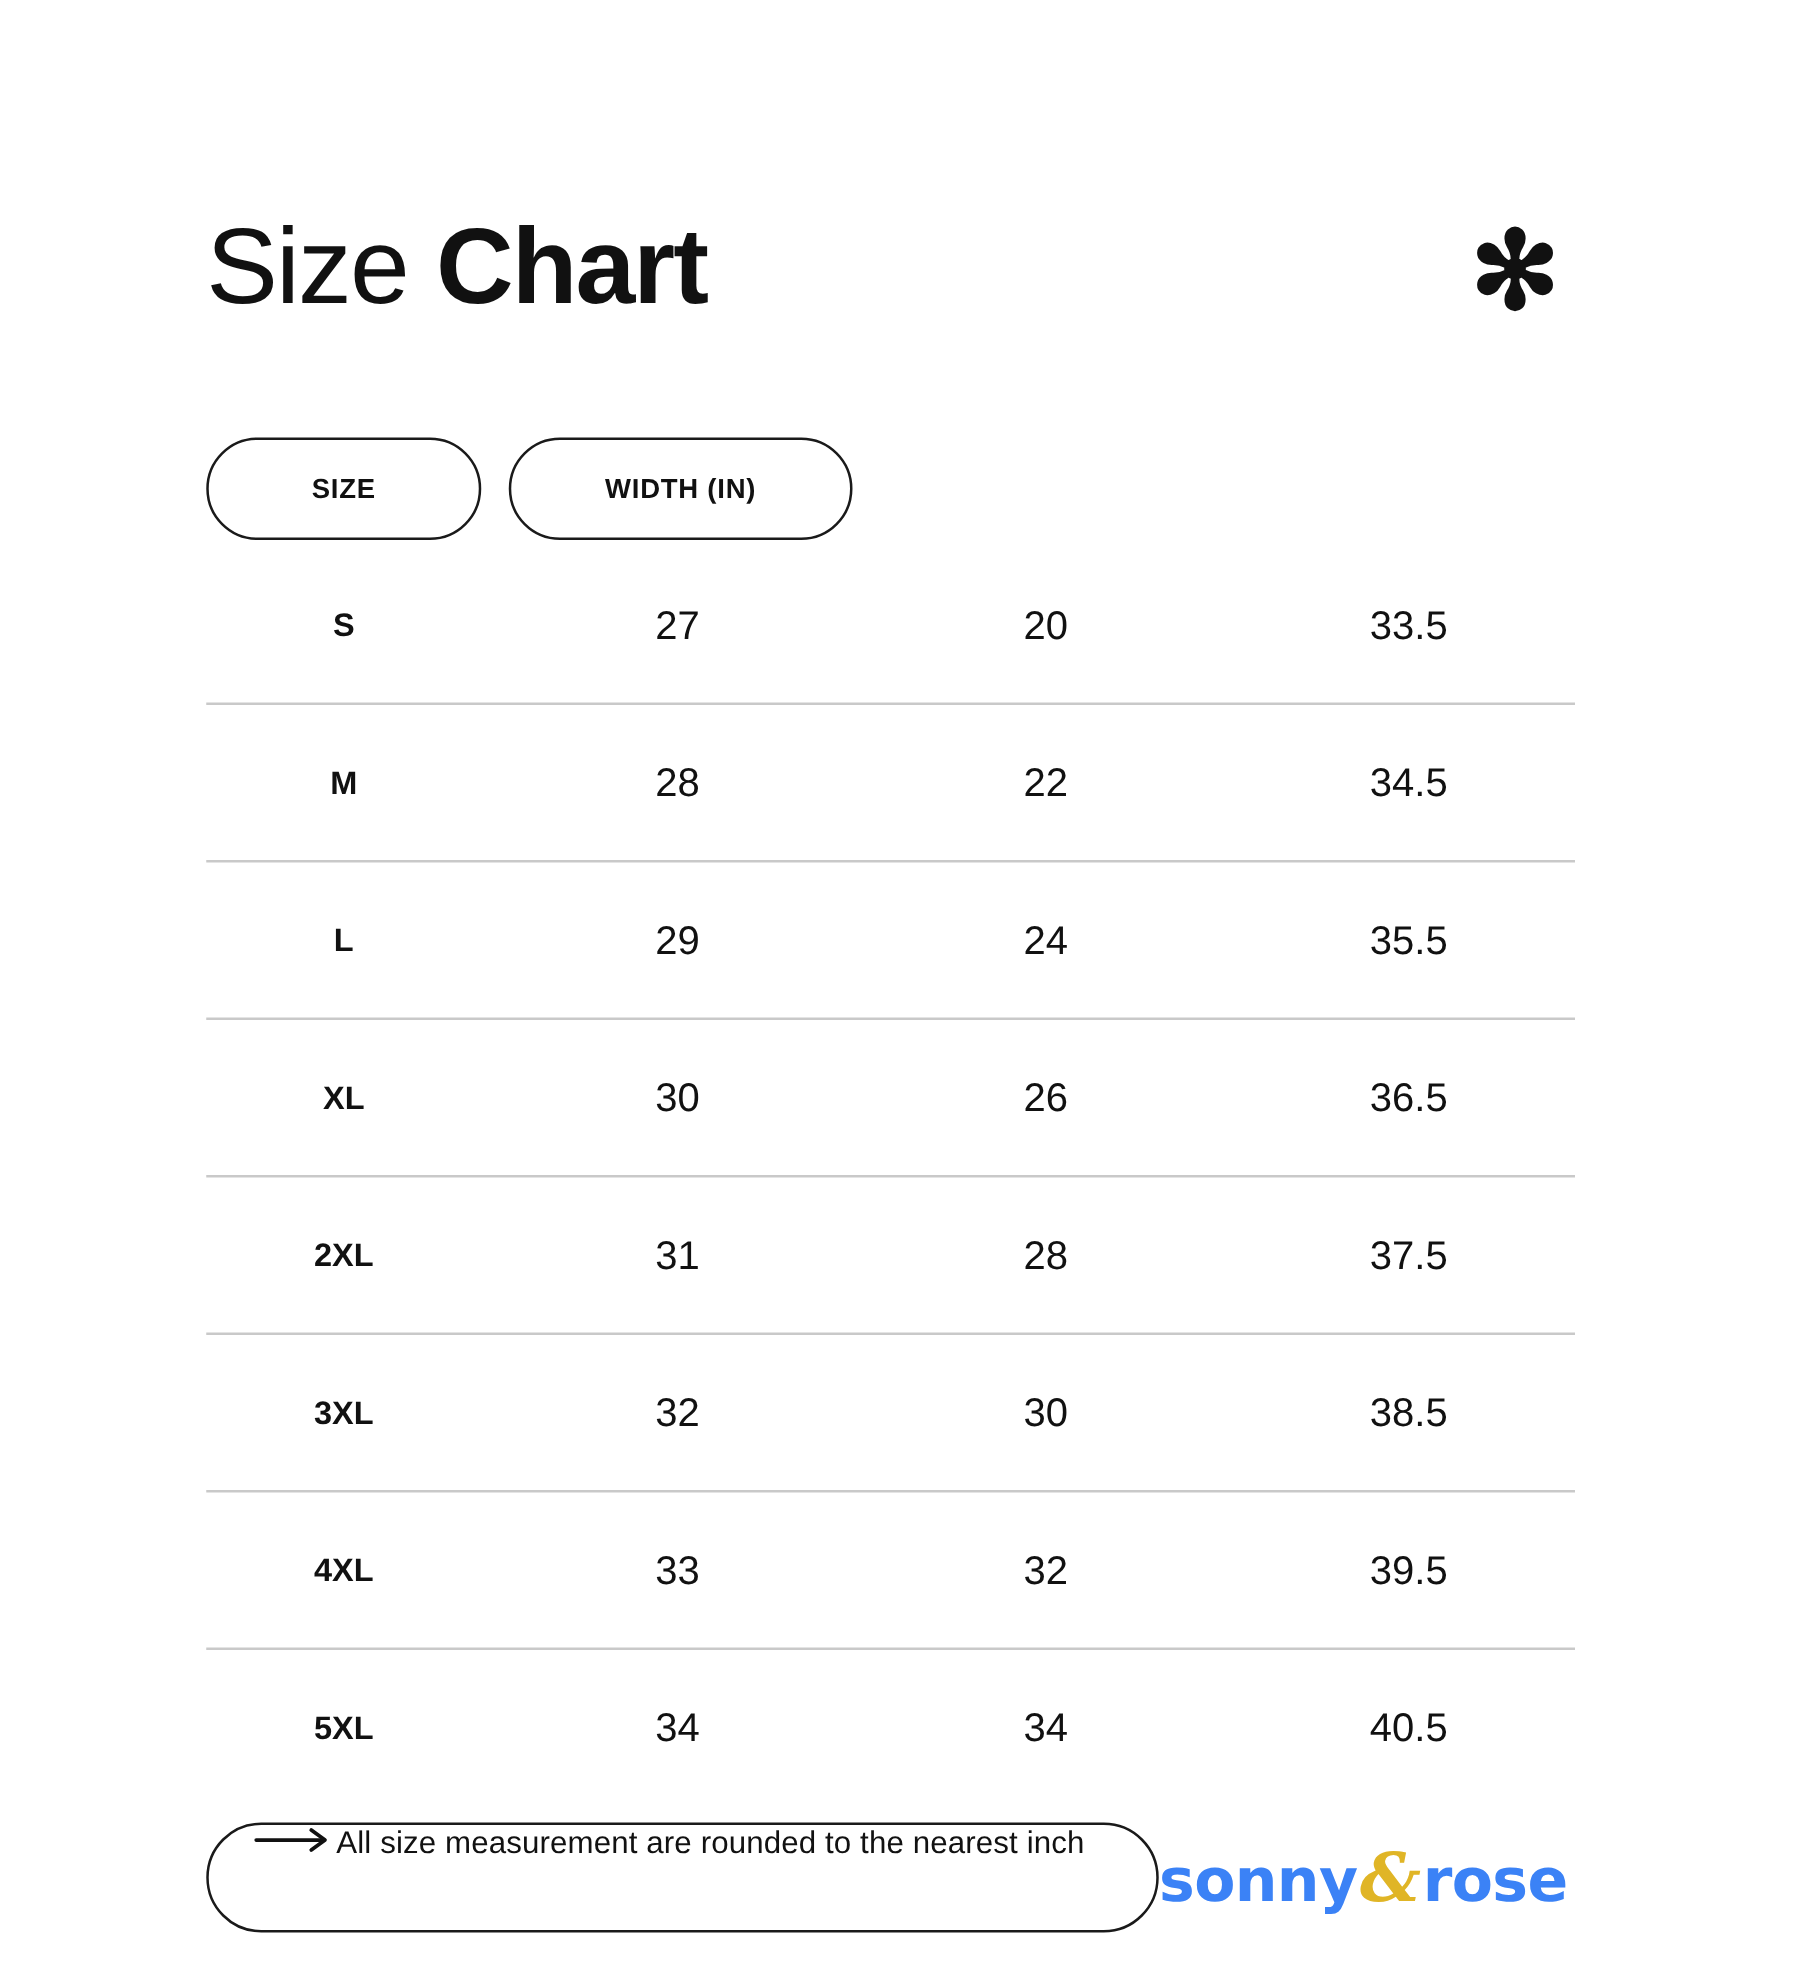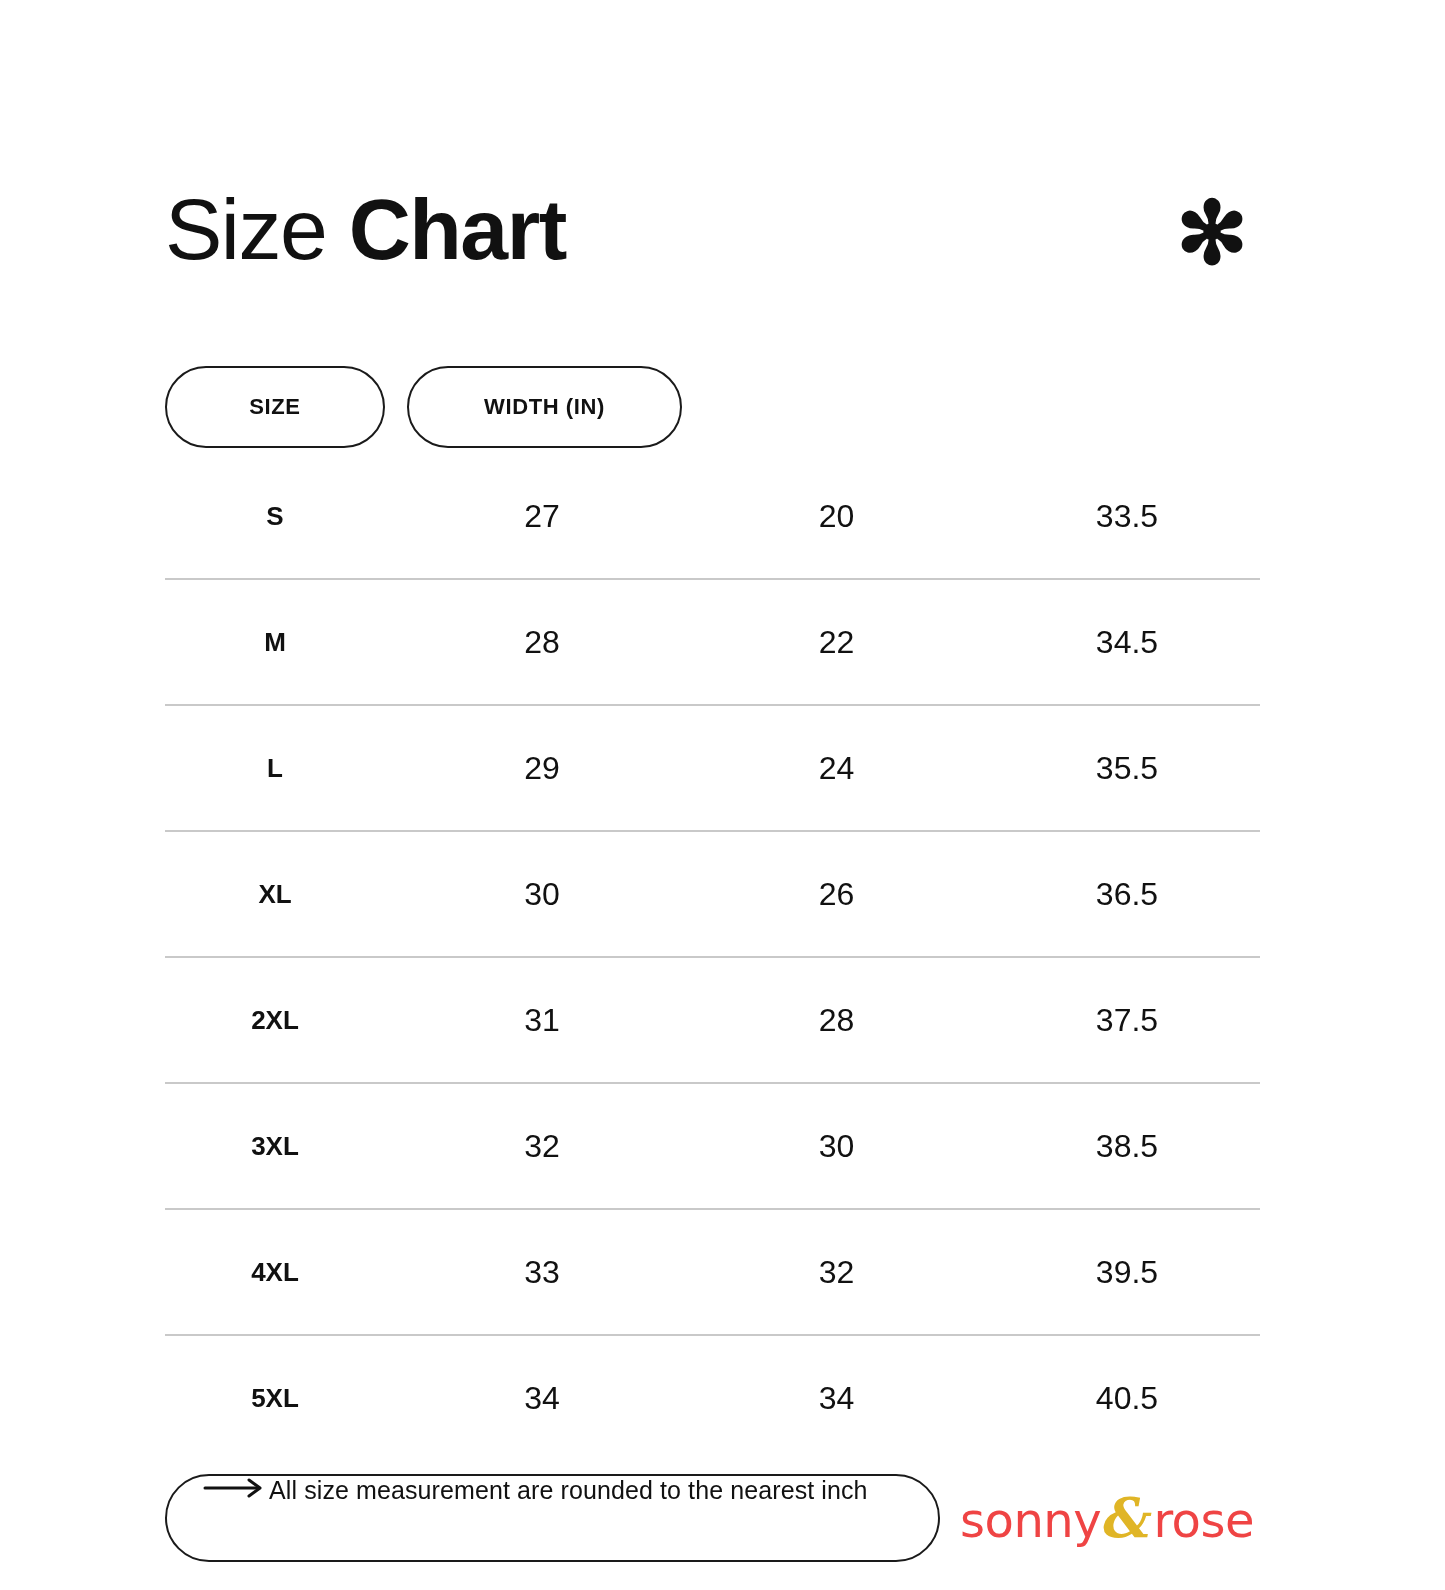--- a/index.html
+++ b/index.html
@@ -16,21 +16,21 @@
   }
   .page {
     position: relative;
     width: 1445px;
     height: 1590px;
     box-sizing: border-box;
   }
   .content {
     position: absolute;
     left: 165px;
-    top: 186px;
+    top: 170px;
     width: 1095px;
   }
 
   
   .title-row {
     display: flex;
     align-items: flex-start;
     justify-content: space-between;
     height: 120px;
   }
@@ -128,21 +128,21 @@
     white-space: nowrap;
   }
   .brand {
     display: flex;
     align-items: baseline;
     font-family: "DejaVu Sans", sans-serif;
     font-size: 48px;
     letter-spacing: -0.5px;
     margin-right: 6px;
   }
-  .brand .b-dark { color: #ef4444; font-weight: 400; }
+  .brand .b-dark { color: #3b82f6; font-weight: 700; }
   .brand .b-amp {
     color: #e0b526;
     font-family: "DejaVu Serif", serif;
     font-style: italic;
     font-size: 54px;
     font-weight: 700;
     padding: 0 2px;
   }
 </style>
 </head>

